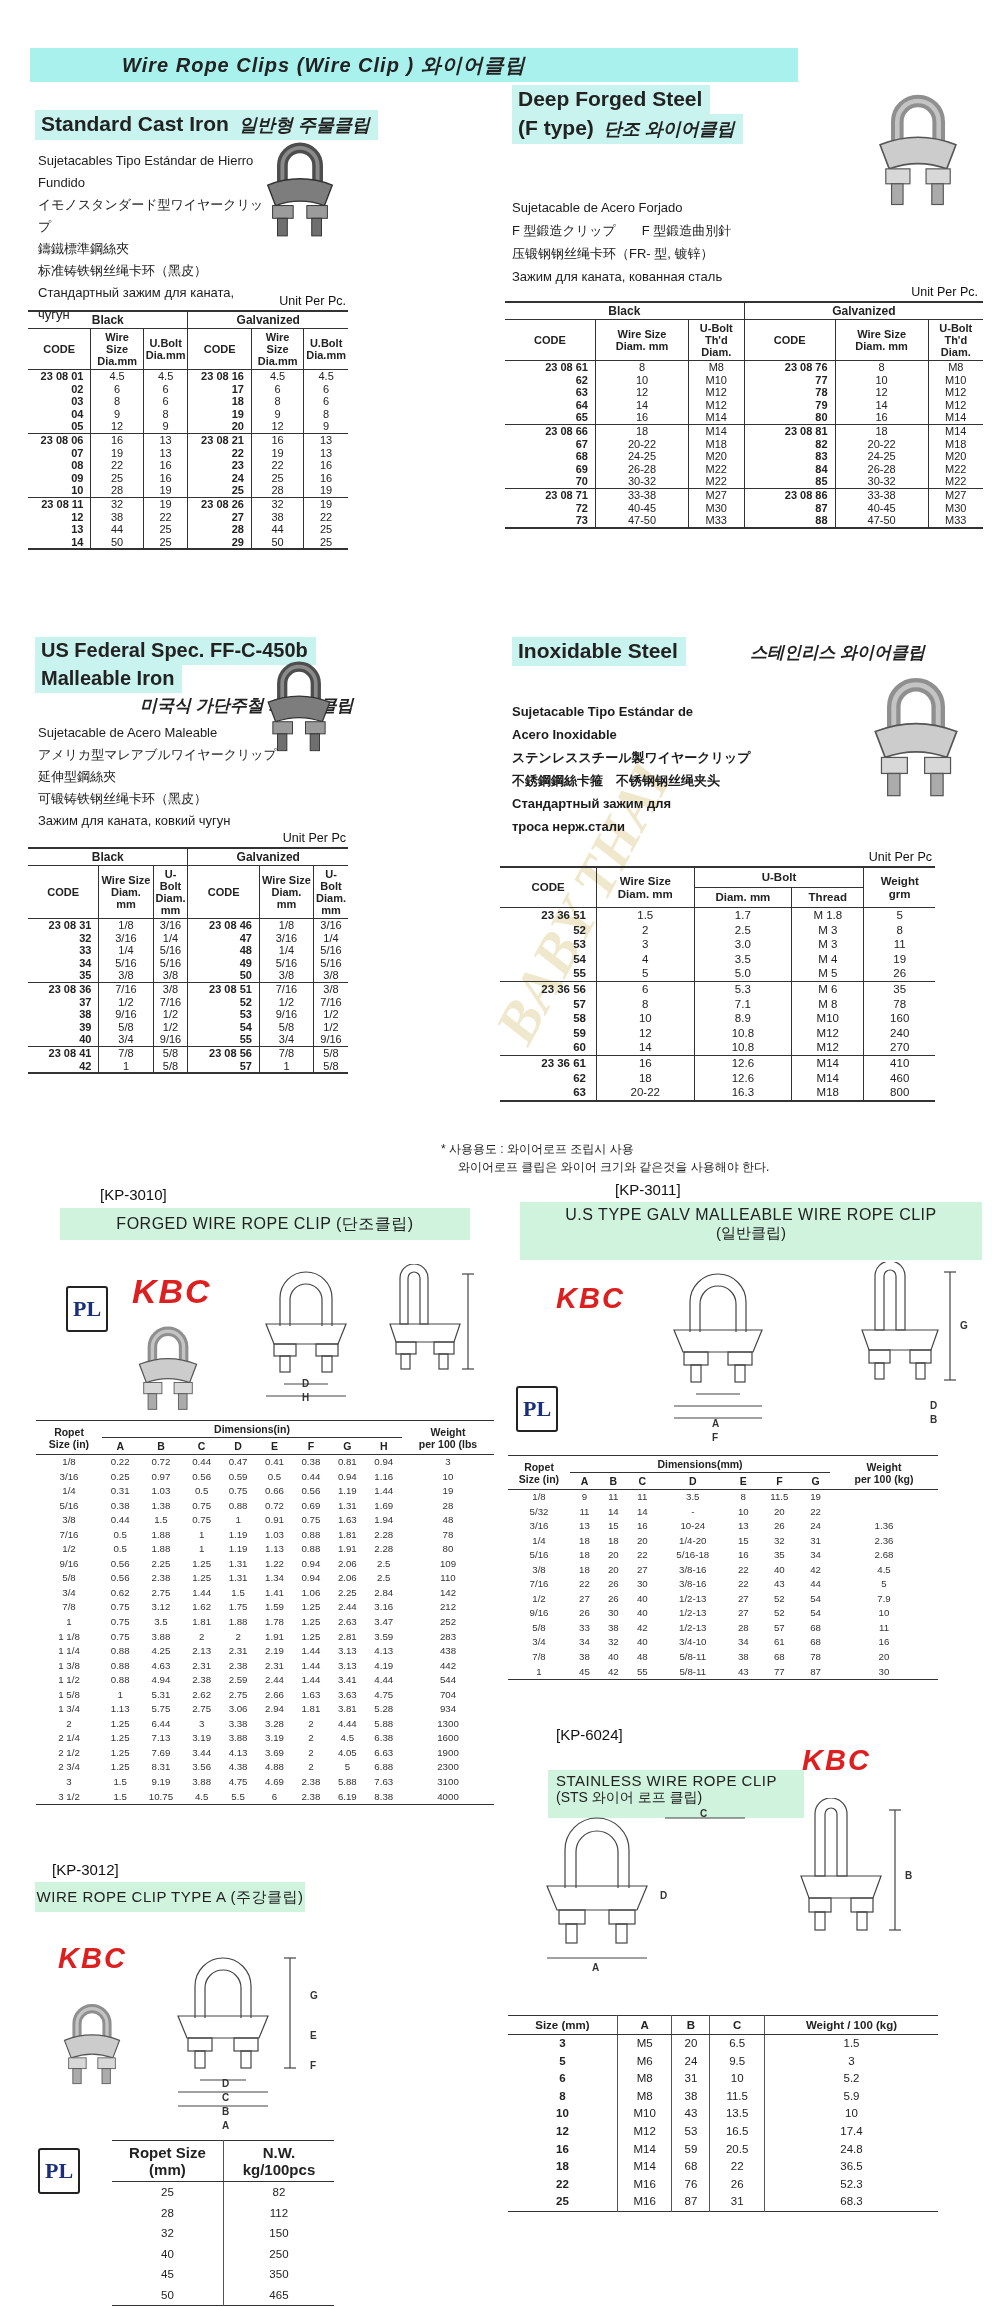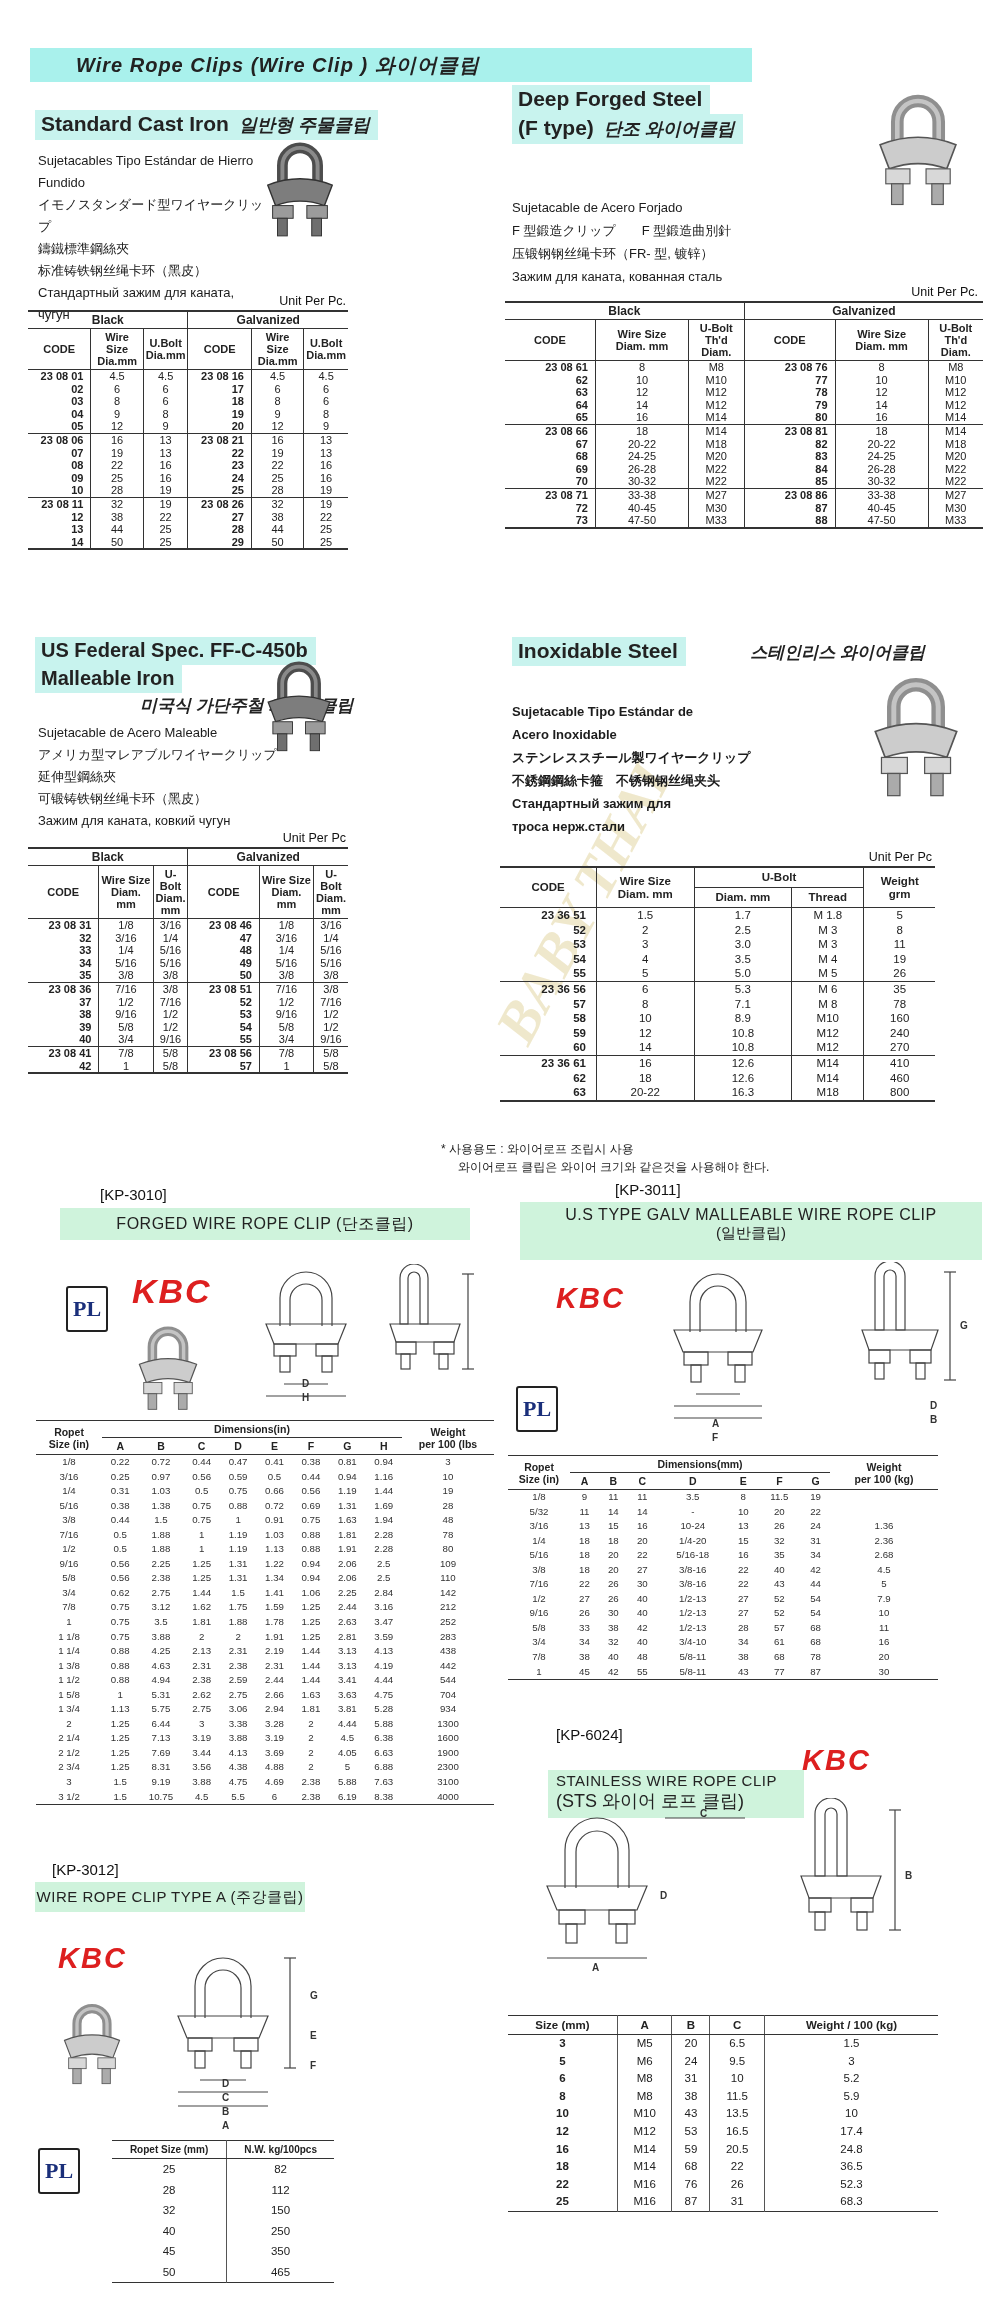--- a/index.html
+++ b/index.html
@@ -1,21 +1,21 @@
 <!DOCTYPE html>
 <html><head>
 <meta charset="utf-8">
 <style>
   html,body{margin:0;padding:0;background:#f5f5f2;}
   #page{position:relative;width:992px;height:2307px;background:#ffffff;
         font-family:"Liberation Sans",sans-serif;color:#222;overflow:hidden;}
   .abs{position:absolute;}
   
   .banner{background:#a9f1ec;font:italic bold 20px "Liberation Sans",sans-serif;
-          height:34px;line-height:34px;padding-left:46px;letter-spacing:1px;}
+          height:34px;line-height:34px;padding-left:92px;letter-spacing:1px;}
   
   .hl{background:#c8f3ee;padding:2px 8px 3px 6px;display:inline-block;}
   .ttl{font:bold 21px "Liberation Sans",sans-serif;}
   .ttl .ko{font:italic bold 18px "Liberation Sans",sans-serif;margin-left:10px;}
   .koit{font:italic bold 17px "Liberation Sans",sans-serif;}
   .desc{font-size:13px;line-height:22px;color:#1c1c1c;}
   .unit{font-size:12.5px;text-align:right;color:#111;}
   .note{font-size:12px;color:#222;line-height:18px;}
   .kp-label{font-size:15px;color:#111;}
   .greenband{background:#cff3dc;text-align:center;}
@@ -63,21 +63,21 @@
   .t-3011 td:first-child{width:58px;}
   .t-3011 td:last-child{width:104px;}
   
   .t-6024{border-top:1.5px solid #333;border-bottom:1.5px solid #333;width:100%;}
   .t-6024 th{font-size:11.5px;padding:3px 4px;border-bottom:1.2px solid #333;}
   .t-6024 td{font-size:11.5px;line-height:17.6px;padding:0 4px;text-align:center;}
   .t-6024 th:nth-child(n+2),.t-6024 td:nth-child(n+2){border-left:1px solid #555;}
   .t-6024 td:first-child{font-weight:bold;}
   
   .t-3012{border-top:1.5px solid #333;border-bottom:1.5px solid #333;width:100%;}
-  .t-3012 th{font-size:10px;padding:3px 4px;border-bottom:1.2px solid #333;}
+  .t-3012 th{font-size:15px;padding:3px 4px;border-bottom:1.2px solid #333;}
   .t-3012 td{font-size:11.5px;line-height:20.5px;padding:0 4px;text-align:center;}
   .t-3012 th:nth-child(2),.t-3012 td:nth-child(2){border-left:1px solid #555;}
   
   svg.clip .ub{stroke:#8f8f8f;}  svg.clip .ubi{stroke:#c4c4c4;}
   svg.clip .sadd{fill:#cccccc;stroke:#555;}
   svg.clip .nut{fill:#d8d8d8;stroke:#555;} svg.clip .leg{fill:#ababab;stroke:#555;}
   svg.clip.dark .ub{stroke:#4d4d4d;} svg.clip.dark .ubi{stroke:#8a8a8a;}
   svg.clip.dark .sadd{fill:#7d7d7d;stroke:#333;}
   svg.clip.dark .nut{fill:#9b9b9b;stroke:#333;} svg.clip.dark .leg{fill:#6f6f6f;stroke:#333;}
   svg.outline *{stroke:#444;fill:none;stroke-width:1.2;}
@@ -1234,21 +1234,21 @@
             <td>87</td>
             <td>30</td>
           </tr>
         </tbody>
       </table>
     </div>
 
   <div class="abs kp-label" style="left:556px;top:1726px;">[KP-6024]</div>
   <div class="abs greenband" style="left:548px;top:1746px;width:248px;height:46px;padding-top:2px;text-align:left;padding-left:8px;margin-top:24px;">
     <div class="l1" style="font-size:15px;">STAINLESS WIRE ROPE CLIP</div>
-    <div class="l2" style="font-size:18px;">(STS 와이어 로프 클립)</div>
+    <div class="l2" style="font-size:14px;">(STS 와이어 로프 클립)</div>
   </div>
   <div class="abs kbc small" style="left:802px;top:1744px;">KBC</div>
   <svg class="abs outline" width="420" height="200" viewBox="0 0 420 200" style="left:515px;top:1798px;">
     <path d="M50 90 V52 a32 32 0 0 1 64 0 V90"></path>
     <path d="M61 90 V54 a21 21 0 0 1 42 0 V90"></path>
     <path d="M32 88 h100 l-10 24 h-80 z"></path>
     <rect x="44" y="112" width="26" height="14"></rect>
       <rect x="94" y="112" width="26" height="14"></rect>
     <rect x="51" y="126" width="11" height="19"></rect>
       <rect x="101" y="126" width="11" height="19"></rect>

